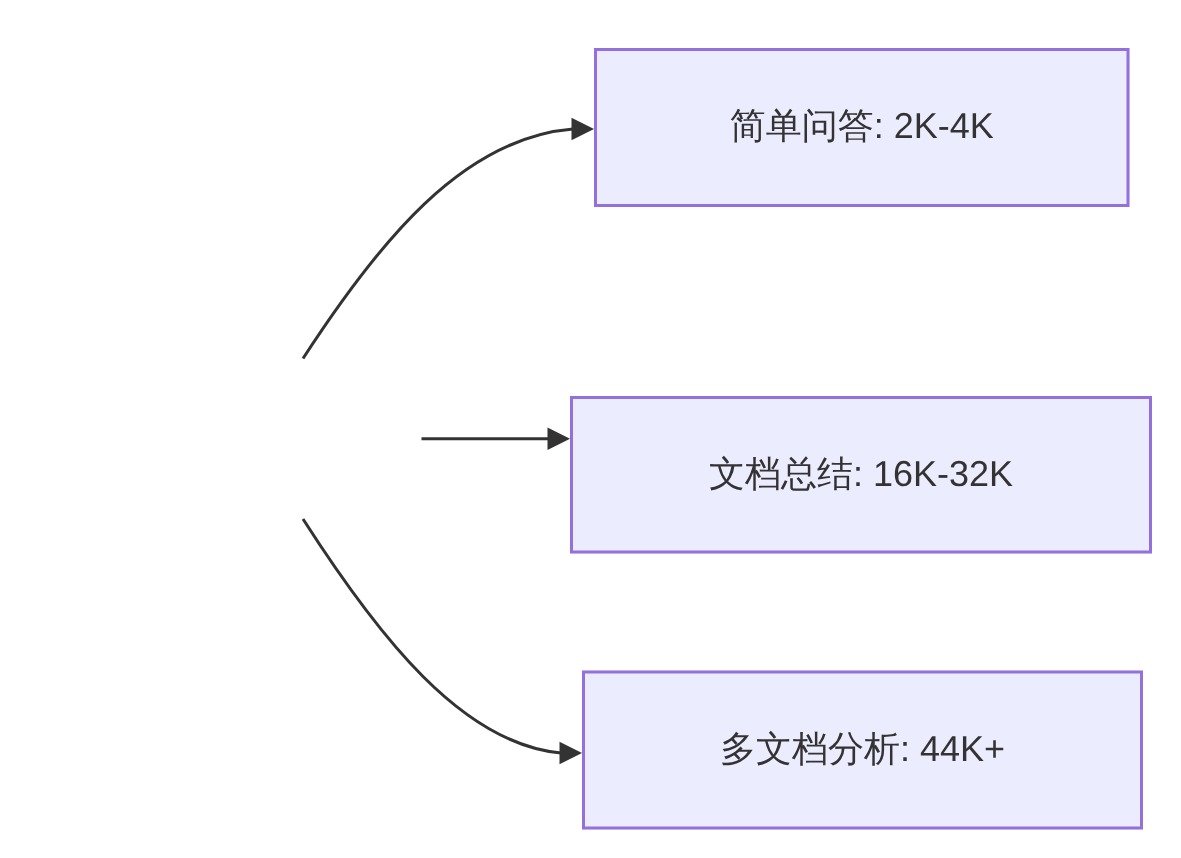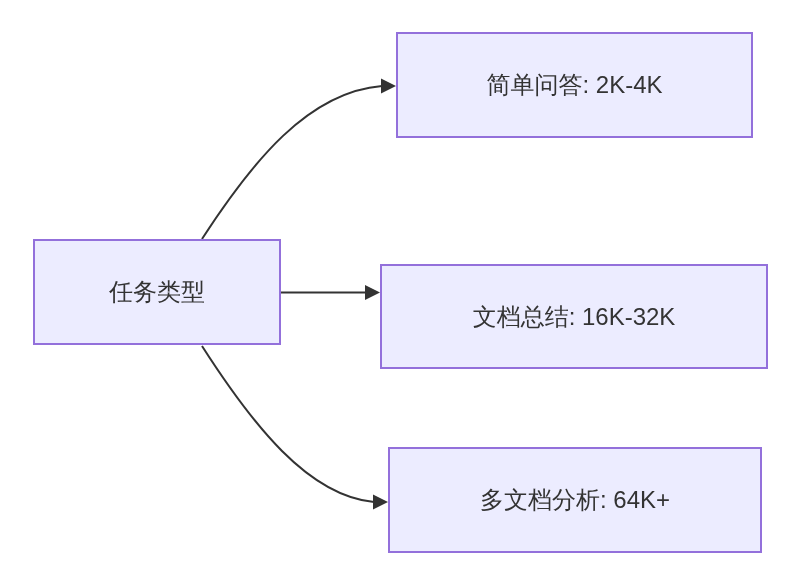--- a/index.html
+++ b/index.html
@@ -60,29 +60,26 @@
     <path d="M 202 239 C 252 162, 308 92, 382 86" stroke="#333333"></path>
     <polygon points="396,86 381,78.5 381,93.5" fill="#333333"></polygon>
 
     <path d="M 281 292.5 L 367 292.5" stroke="#333333"></path>
     <polygon points="380,292.5 365,285 365,300" fill="#333333"></polygon>
 
     <path d="M 202 346 C 252 424, 308 496, 374 502" stroke="#333333"></path>
     <polygon points="388,502 373,494.5 373,509.5" fill="#333333"></polygon>
   </svg>
 
-  <div class="node node-root">
-    <span>任务类型</span>
-  </div>
 
   <div class="node node-top">
     <span>简单问答: 2K-4K</span>
   </div>
 
   <div class="node node-middle">
     <span>文档总结: 16K-32K</span>
   </div>
 
   <div class="node node-bottom">
-    <span>多文档分析: 64K+</span>
+    <span>多文档分析: 44K+</span>
   </div>
 
 </div>
 
 </body></html>

